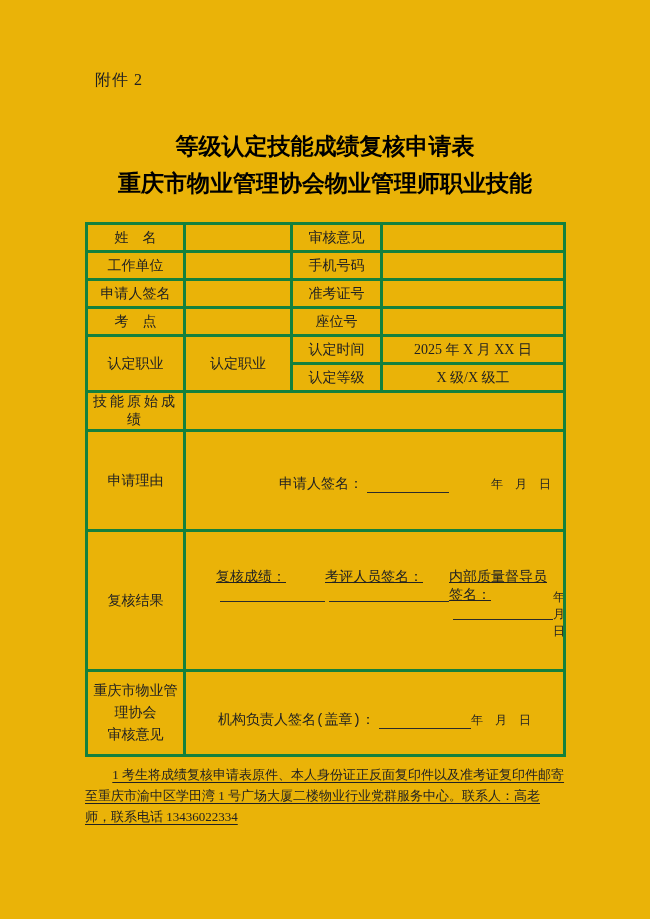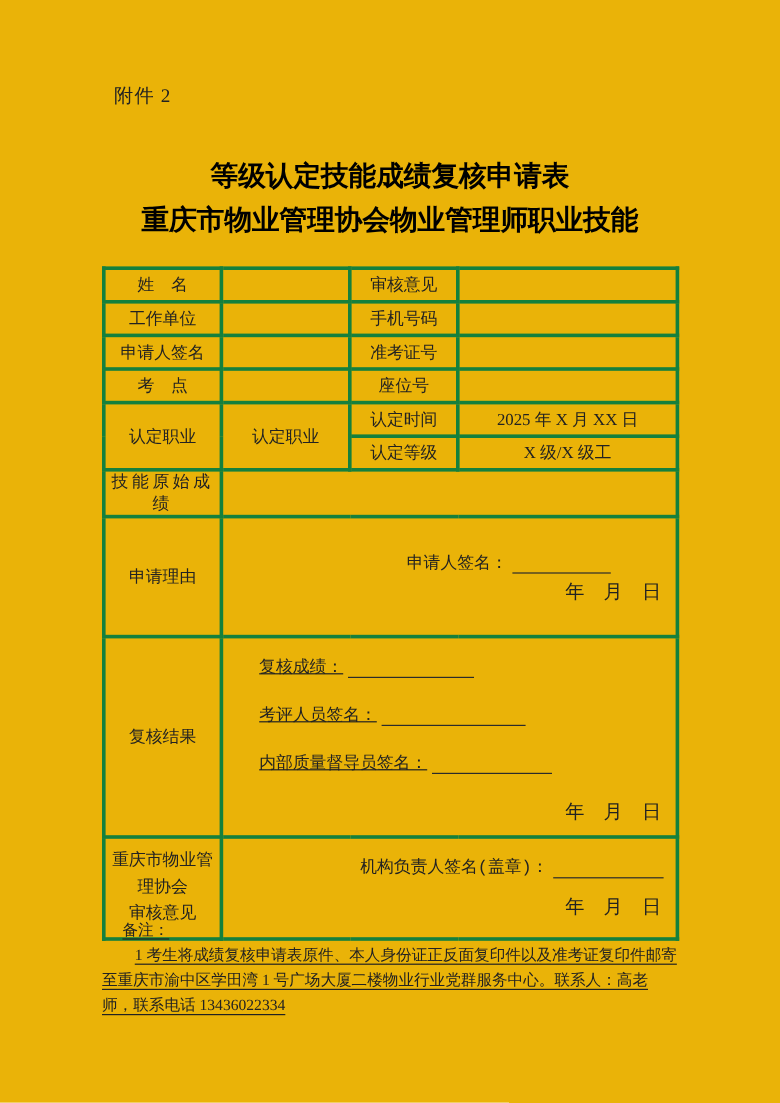--- a/index.html
+++ b/index.html
@@ -45,28 +45,28 @@
 
   .blank {
     display:inline-block;
     border-bottom:1px solid #2b2b2b;
     height:15px;
     vertical-align:bottom;
     margin-left:4px;
   }
 
   .cell-flex {
-    display:flex; flex-direction:column;
+    display:flex; flex-direction:row;
     width:100%; height:100%;
   }
 
   
   .reason-content { justify-content:flex-end; align-items:flex-end; padding:8px 10px 6px 10px; }
   .reason-sign { margin-right:42px; font-size:14px; }
-  .date-line { font-size:16px; margin-top:5px; }
+  .date-line { font-size:12px; margin-top:5px; }
 
   
   .review-content { justify-content:flex-start; align-items:flex-start; padding:15px 10px 6px 28px; text-align:left; }
   .review-row { font-size:14px; margin-bottom:22px;text-decoration:underline; }
   .review-content .date-line { align-self:flex-end; margin-top:auto; margin-bottom:2px; }
 
   
   .assoc-label { line-height:22px; font-size:14px; }
   .org-content { justify-content:center; align-items:flex-end; padding:6px 8px 6px 10px; }
   .org-sign { font-size:14px;font-family:Liberation Mono, monospace; }
@@ -188,17 +188,16 @@
         <div class="cell-flex org-content">
           <div class="org-sign"><span>机构负责人签名(盖章)：</span><span class="blank" style="width:92px"></span></div>
           <div class="date-line">年　月　日</div>
         </div>
       </td>
     </tr>
   </tbody>
     </table>
 
   <div class="notes">
-    <div><span class="notes-heading">备注：</span></div>
     <div class="note-item">1 考生将成绩复核申请表原件、本人身份证正反面复印件以及准考证复印件邮寄至重庆市渝中区学田湾 1 号广场大厦二楼物业行业党群服务中心。联系人：高老师，联系电话 13436022334</div>
   </div>
 
 </div>
 
 </body></html>

